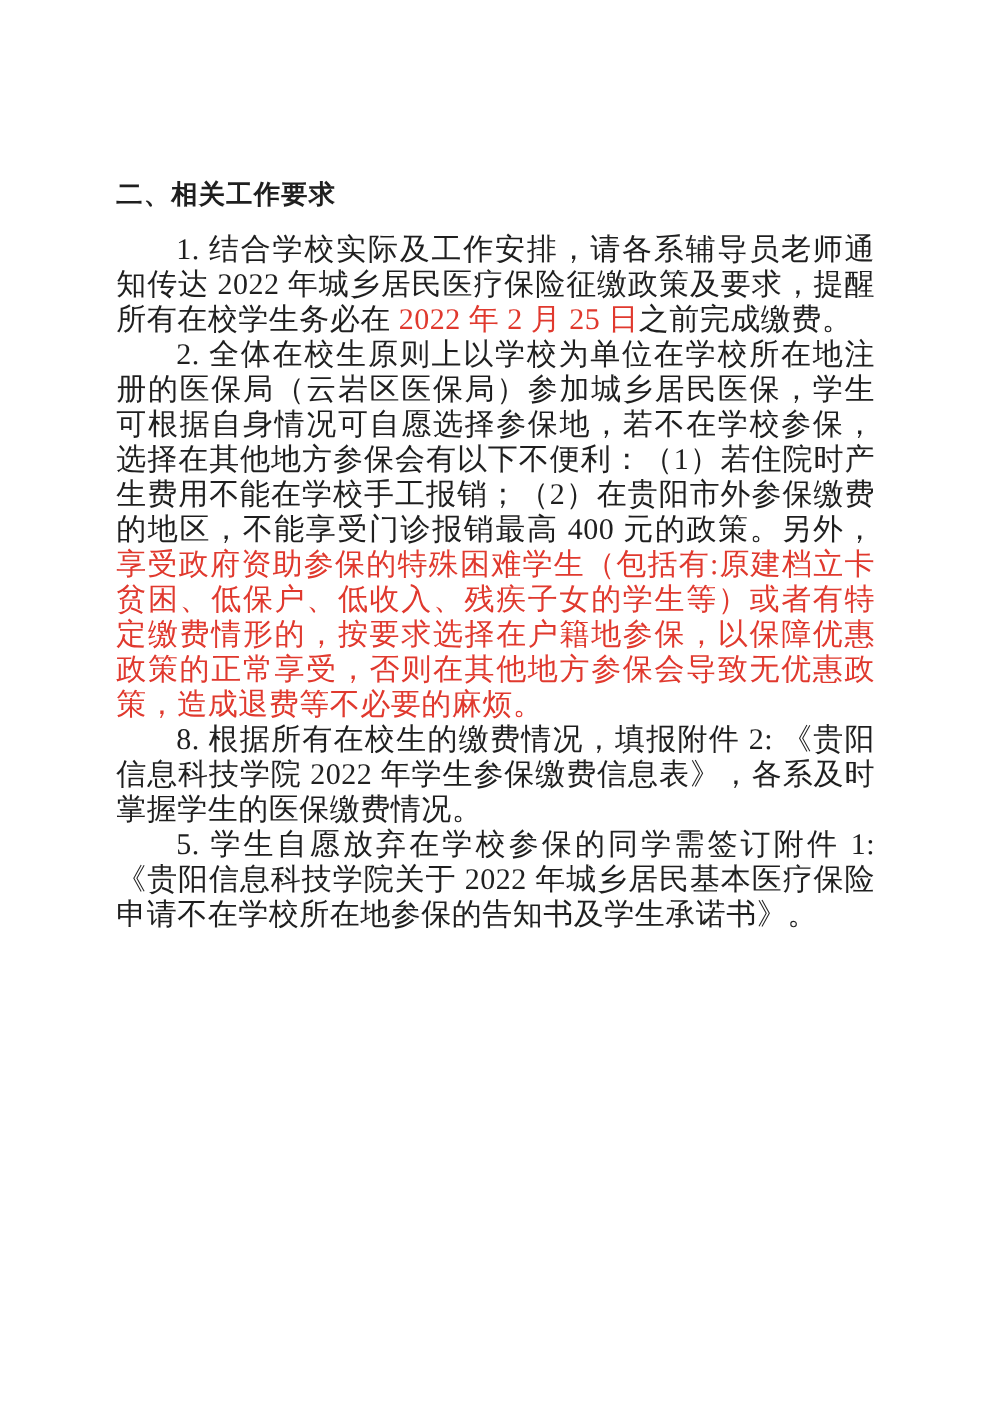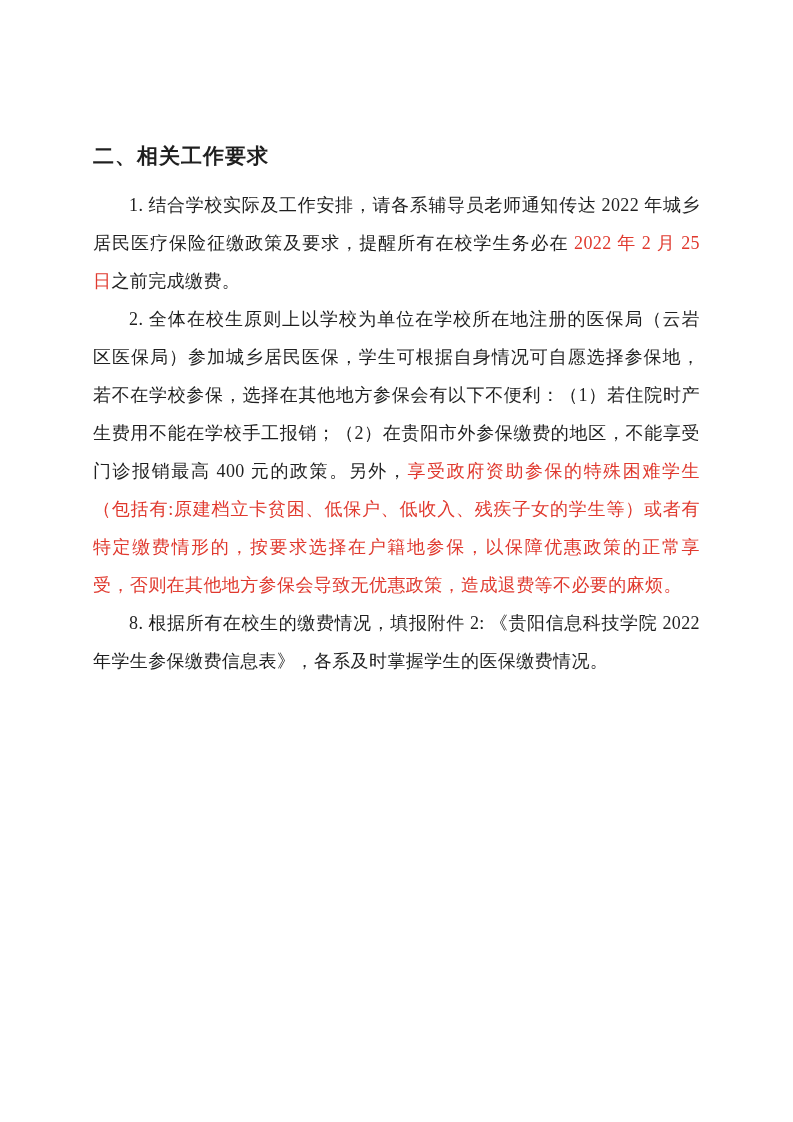--- a/index.html
+++ b/index.html
@@ -24,36 +24,37 @@
   .heading {
     font-family: "Liberation Sans", "DejaVu Sans", sans-serif;
     font-size: 21px;
     font-weight: 700;
     color: var(--text-color, #1f1f1f);
     line-height: 28px;
     margin-bottom: 16px;
     letter-spacing: 1px;
   }
   .para {
-    font-size: 18px;
-    line-height: 38px;
+    font-size: 24px;
+    line-height: 28px;
     color: var(--text-color, #1f1f1f);
     text-align: justify;
     text-indent: 2em;
     letter-spacing: 0.4px;
   }
   .para .red {
     color: var(--accent-red, #e0392e);
   }
 </style>
 </head>
 <body>
 
 <div class="page">
   <div class="content">
     <h1 class="heading">二、相关工作要求</h1>
     <div>
         <p class="para"><span>1. 结合学校实际及工作安排，请各系辅导员老师通知传达 2022 年城乡居民医疗保险征缴政策及要求，提醒所有在校学生务必在 </span><span class="red">2022 年 2 月 25 日</span><span>之前完成缴费。</span></p>
         <p class="para"><span>2. 全体在校生原则上以学校为单位在学校所在地注册的医保局（云岩区医保局）参加城乡居民医保，学生可根据自身情况可自愿选择参保地，若不在学校参保，选择在其他地方参保会有以下不便利：（1）若住院时产生费用不能在学校手工报销；（2）在贵阳市外参保缴费的地区，不能享受门诊报销最高 400 元的政策。另外，</span><span class="red">享受政府资助参保的特殊困难学生（包括有:原建档立卡贫困、低保户、低收入、残疾子女的学生等）或者有特定缴费情形的，按要求选择在户籍地参保，以保障优惠政策的正常享受，否则在其他地方参保会导致无优惠政策，造成退费等不必要的麻烦。</span></p>
         <p class="para"><span>8. 根据所有在校生的缴费情况，填报附件 2: 《贵阳信息科技学院 2022 年学生参保缴费信息表》，各系及时掌握学生的医保缴费情况。</span></p>
+        <p class="para"><span>5. 学生自愿放弃在学校参保的同学需签订附件 1: 《贵阳信息科技学院关于 2022 年城乡居民基本医疗保险申请不在学校所在地参保的告知书及学生承诺书》。</span></p>
       </div>
   </div>
 </div>
 
 </body></html>

